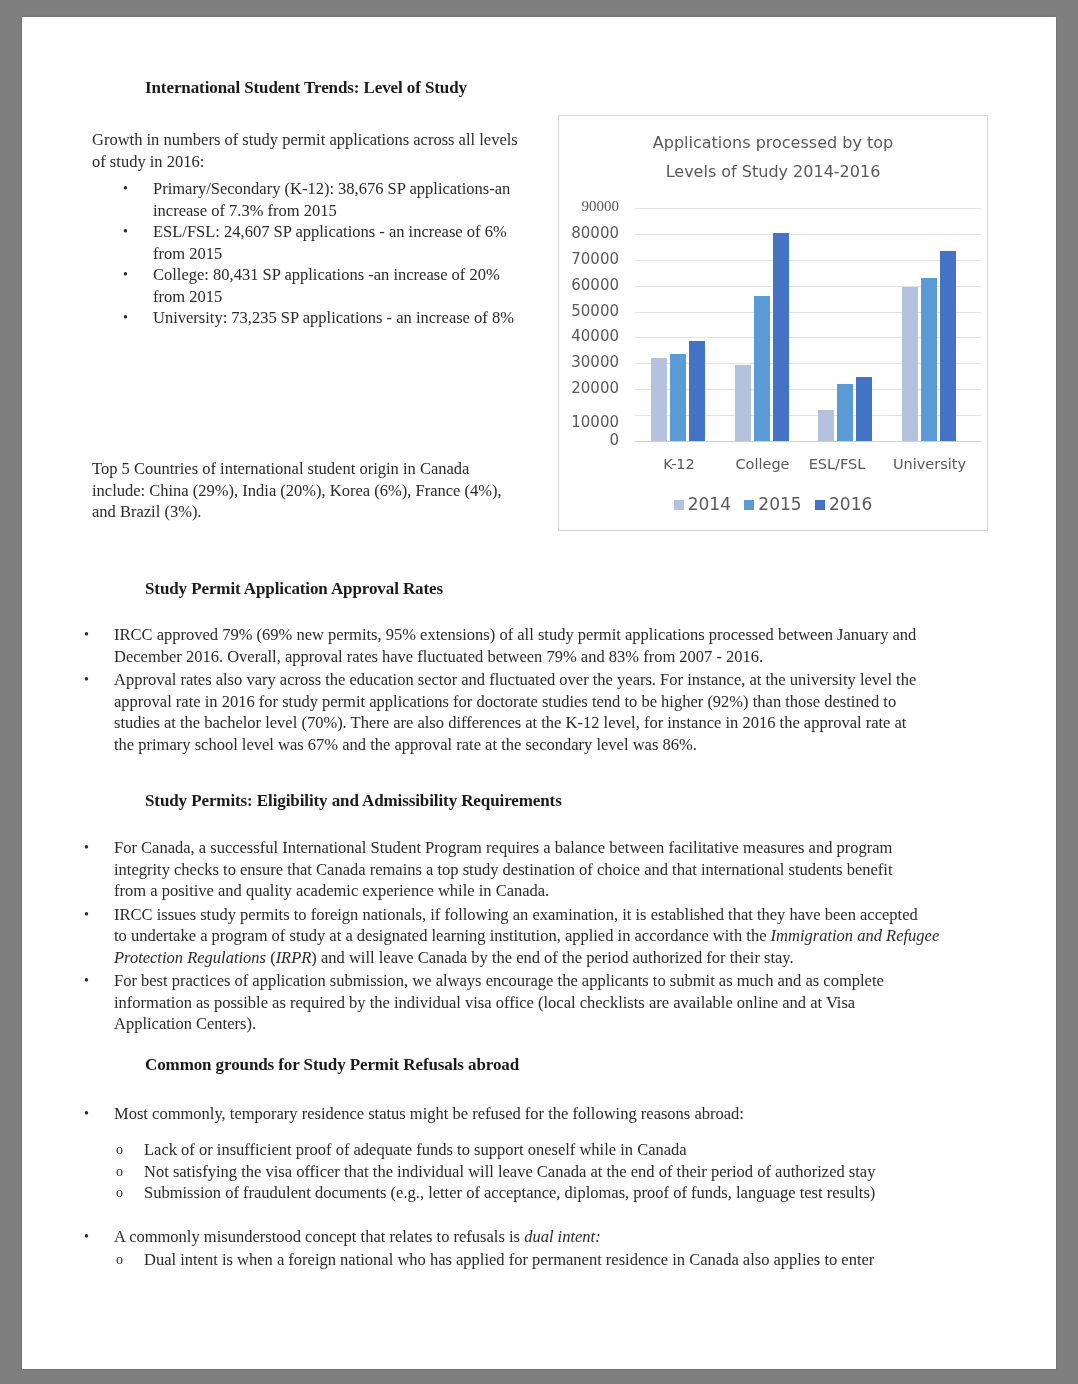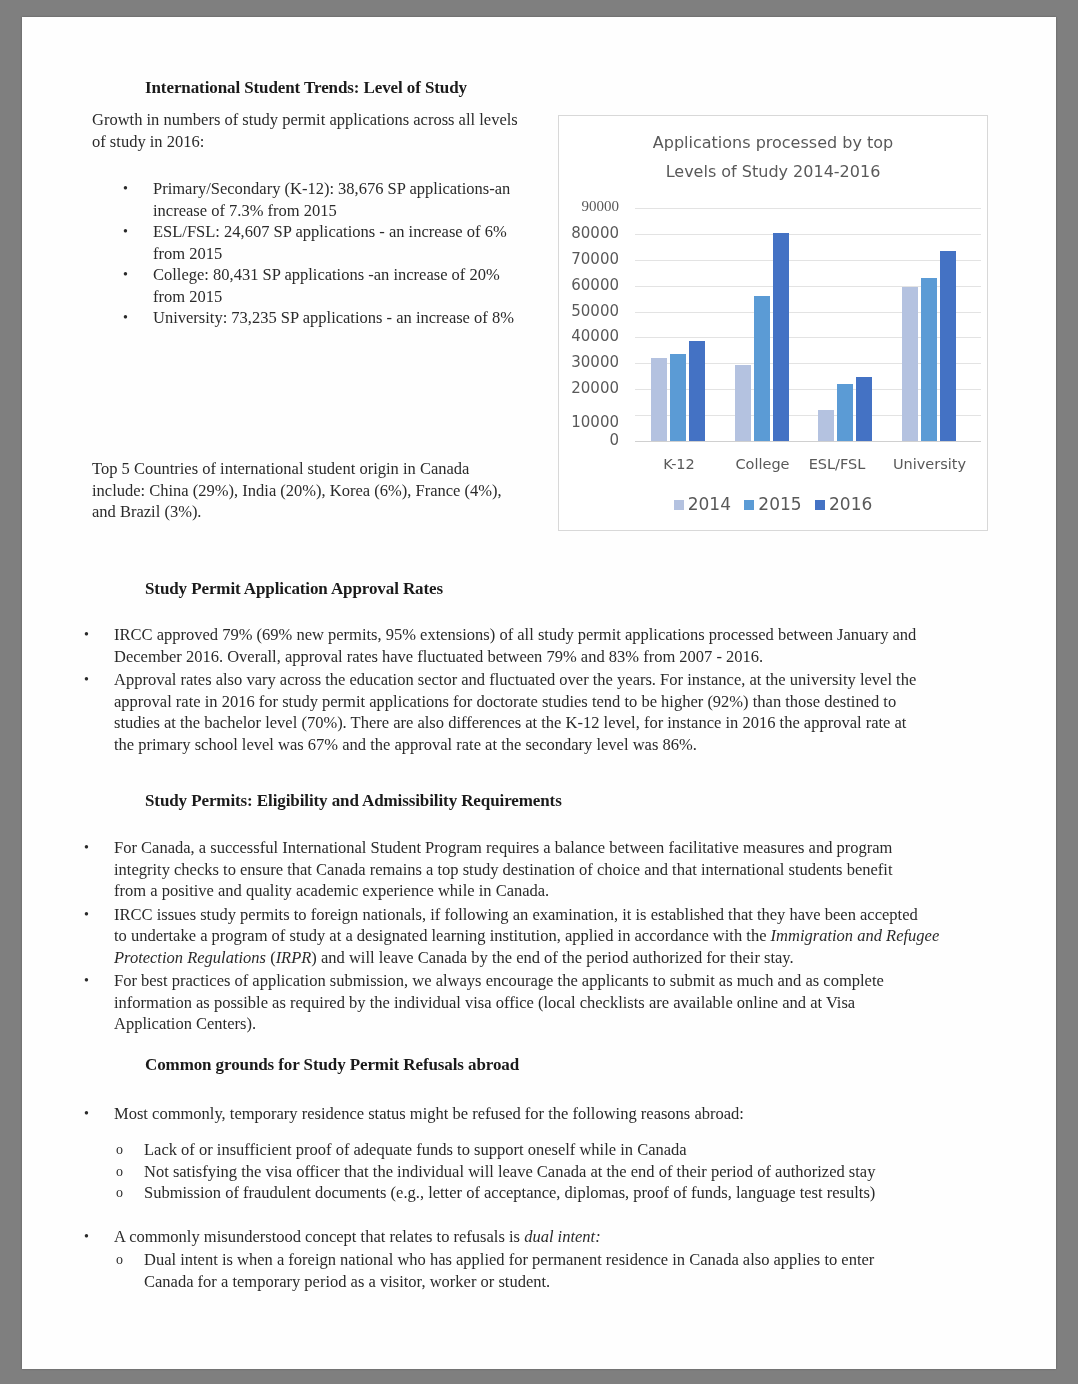--- a/index.html
+++ b/index.html
@@ -22,21 +22,21 @@
   .sw { display:inline-block; width:10px; height:10px; margin-right:4px; vertical-align:0px; }
   i { font-style:italic; }
 </style>
 </head>
 <body>
 
 <div class="page">
 
   <h2 class="abs" style="left:123px; top:61px;">International Student Trends: Level of Study</h2>
 
-  <div class="abs p" style="left:70px; top:92px; width:440px;">
+  <div class="abs p" style="left:70px; top:112px; width:440px;">
     <div>Growth in numbers of study permit applications across all levels of study in 2016:</div>
   </div>
 
   <ul class="bul abs" style="left:131px; top:161px; width:400px;">
     <li>
         <span class="b">•</span>
         <div>Primary/Secondary (K-12): 38,676 SP applications-an</div>
         <div>increase of 7.3% from 2015</div>
       </li>
     <li>
@@ -178,16 +178,15 @@
   <ul class="bul abs" style="left:92px; top:1209px; width:900px;">
     <li>
         <span class="b">•</span>
       <div><span>A commonly misunderstood concept that relates to refusals  is </span><i>dual intent:</i></div>
     </li>
   </ul>
   <ul class="bul abs" style="left:122px; top:1232px; width:880px;">
     <li>
         <span class="b" style="left:-28px;">o</span>
       <div>Dual intent  is when a foreign national who has applied for permanent residence in Canada also applies to enter</div>
-      <div>Canada for a temporary period as a visitor,  worker or student.</div>
     </li>
   </ul>
 </div>
 
 </body></html>

